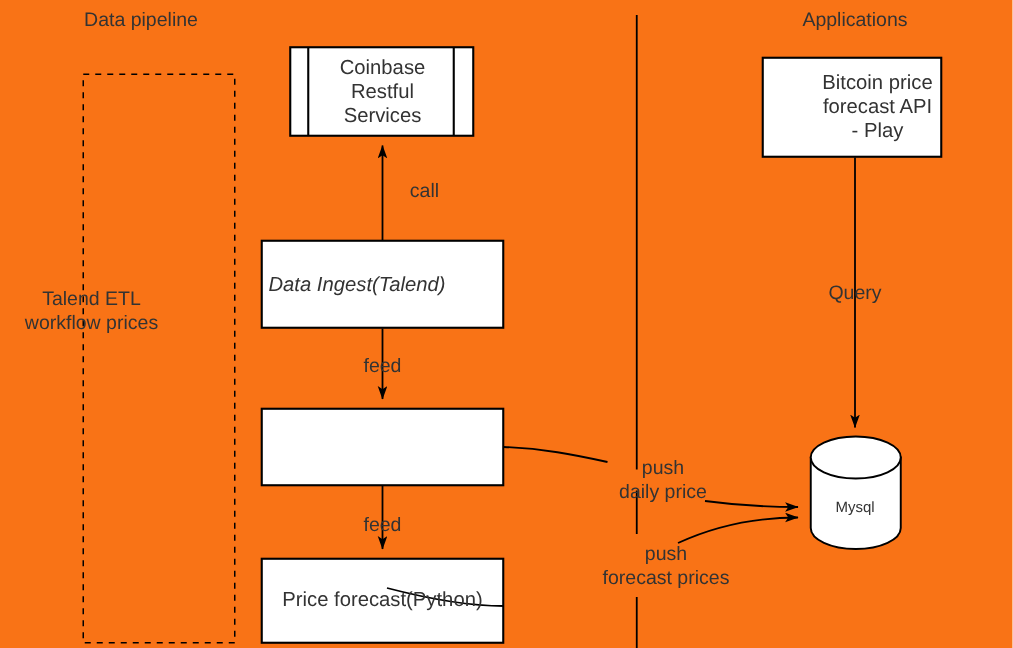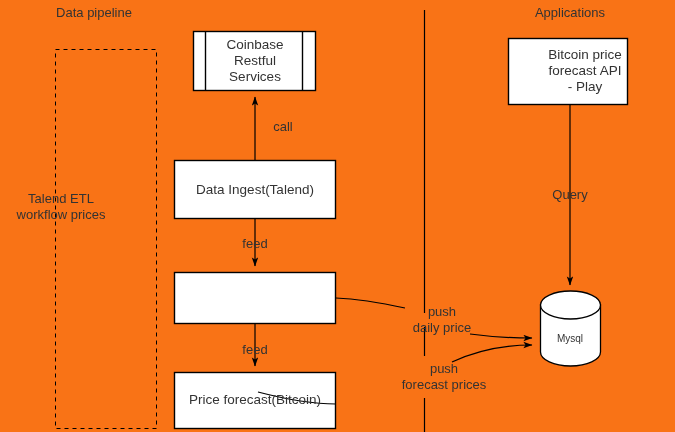--- a/index.html
+++ b/index.html
@@ -110,24 +110,24 @@
 
   <div class="lbl section-title ctr" style="left:570px; top:13px;">Applications</div>
 
   <div class="lbl group-label ctr" style="left:61px; top:207px;">Talend ETL
 workflow prices</div>
 
   <div class="lbl node-label ctr" style="left:255px; top:61px;">Coinbase
 Restful
 Services</div>
 
-  <div class="lbl node-label ctr" style="left:255px; top:190px;">Data Ingest(Talend)</div>
+  <div class="lbl node-label ctr" style="left:238px; top:190px;font-style:italic;">Data Ingest(Talend)</div>
 
 
-  <div class="lbl node-label ctr" style="left:255px; top:400px;">Price forecast(Bitcoin)</div>
+  <div class="lbl node-label ctr" style="left:255px; top:400px;">Price forecast(Python)</div>
 
   <div class="lbl node-label ctr" style="left:568px; top:71px;margin-left:17px;">Bitcoin price
 forecast API
 - Play</div>
 
   <div class="lbl db-label ctr" style="left:570px; top:339px;">Mysql</div>
 
   <div class="lbl edge-label ctr" style="left:255px; top:127px;margin-left:28px;">call</div>
 
   <div class="lbl edge-label ctr" style="left:255px; top:244px;">feed</div>

